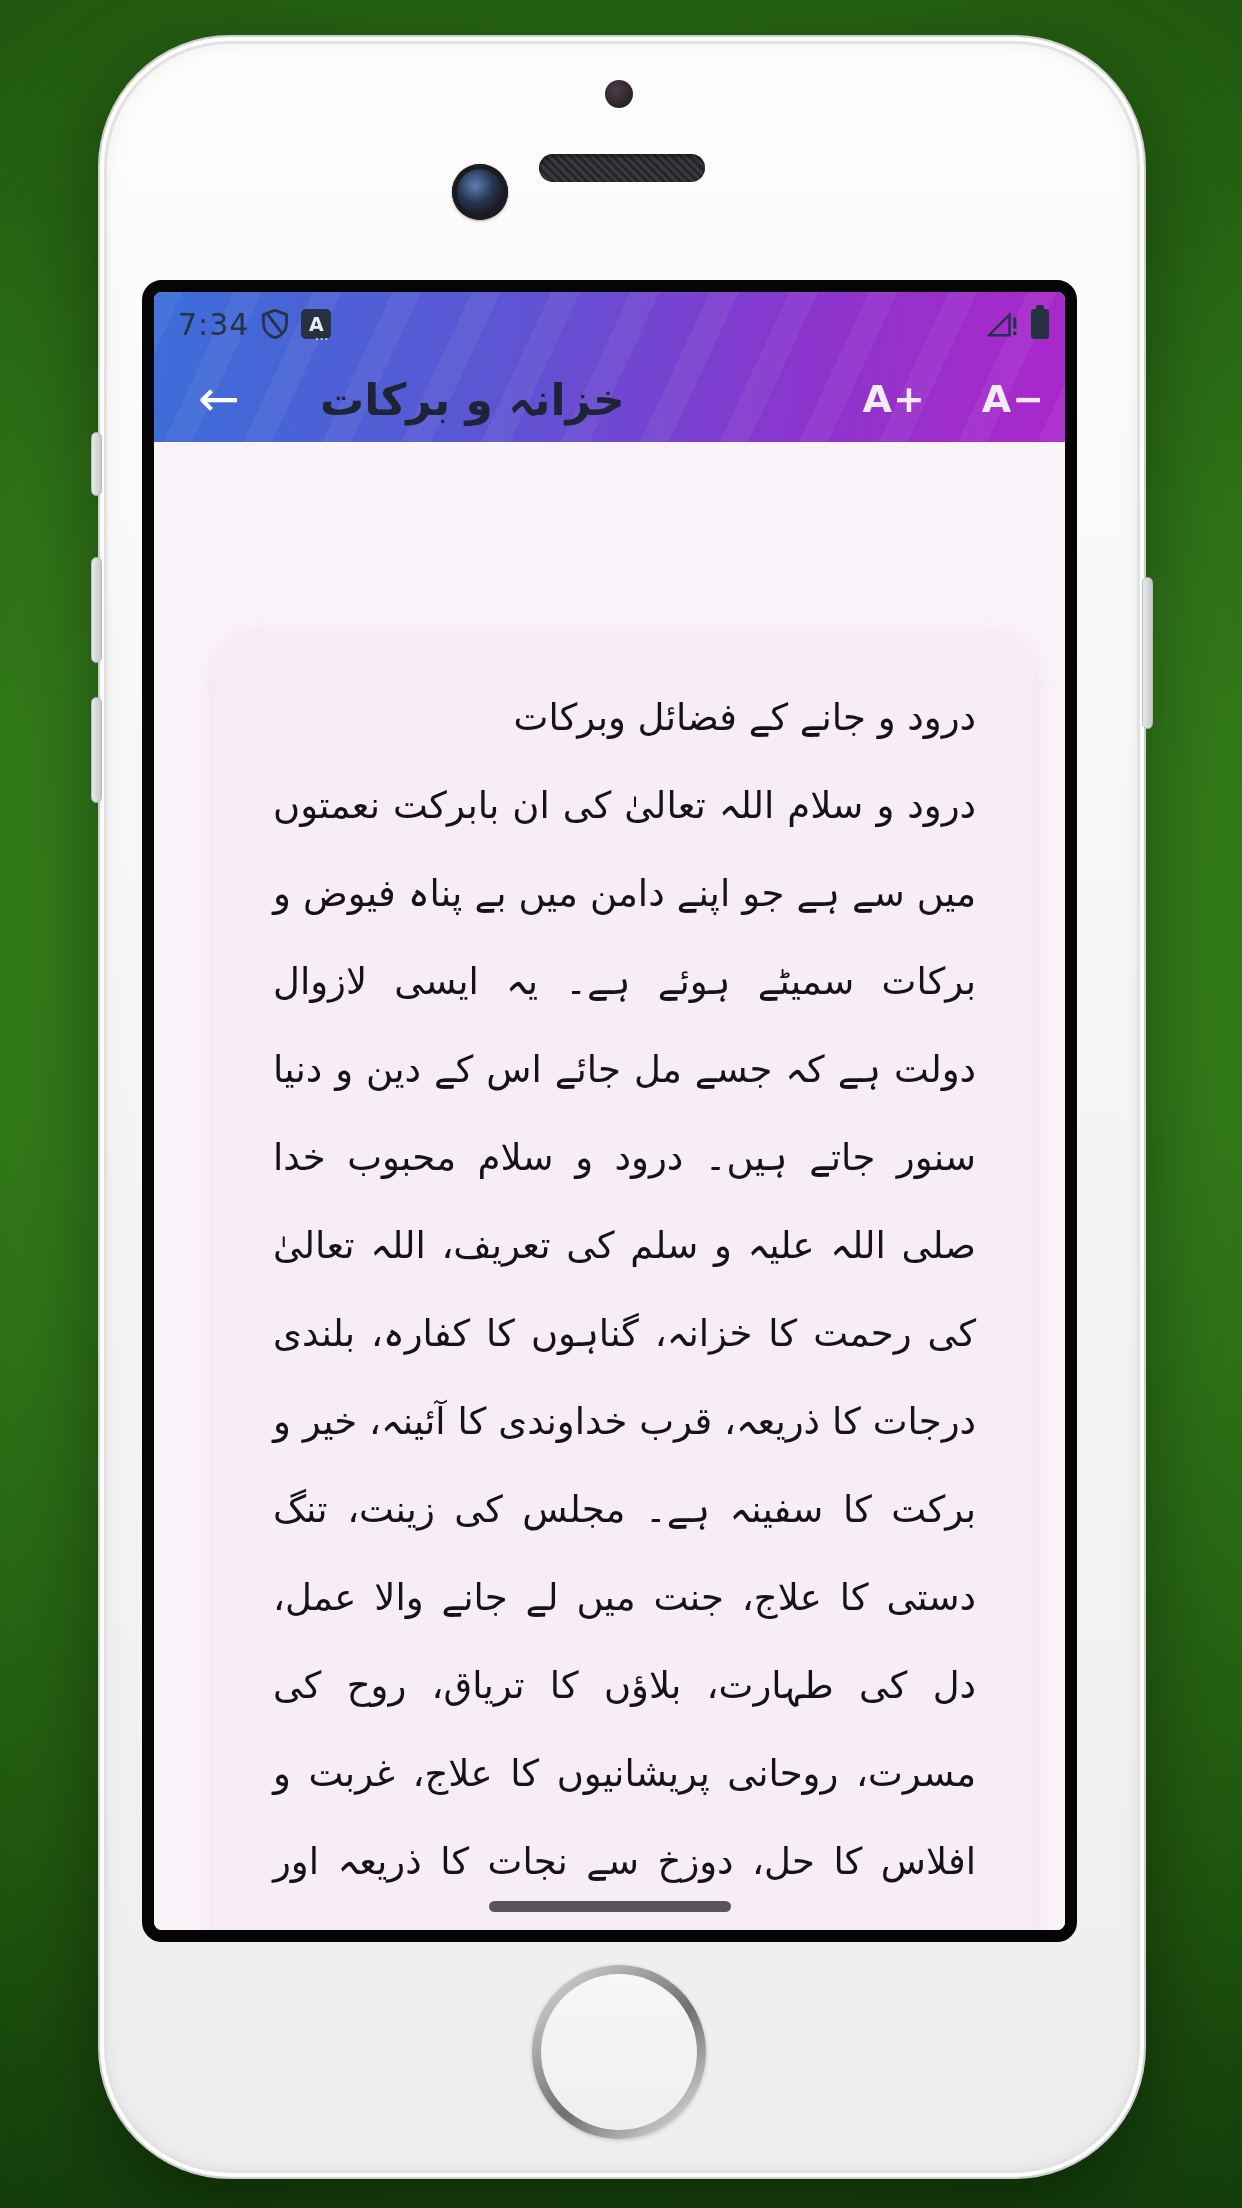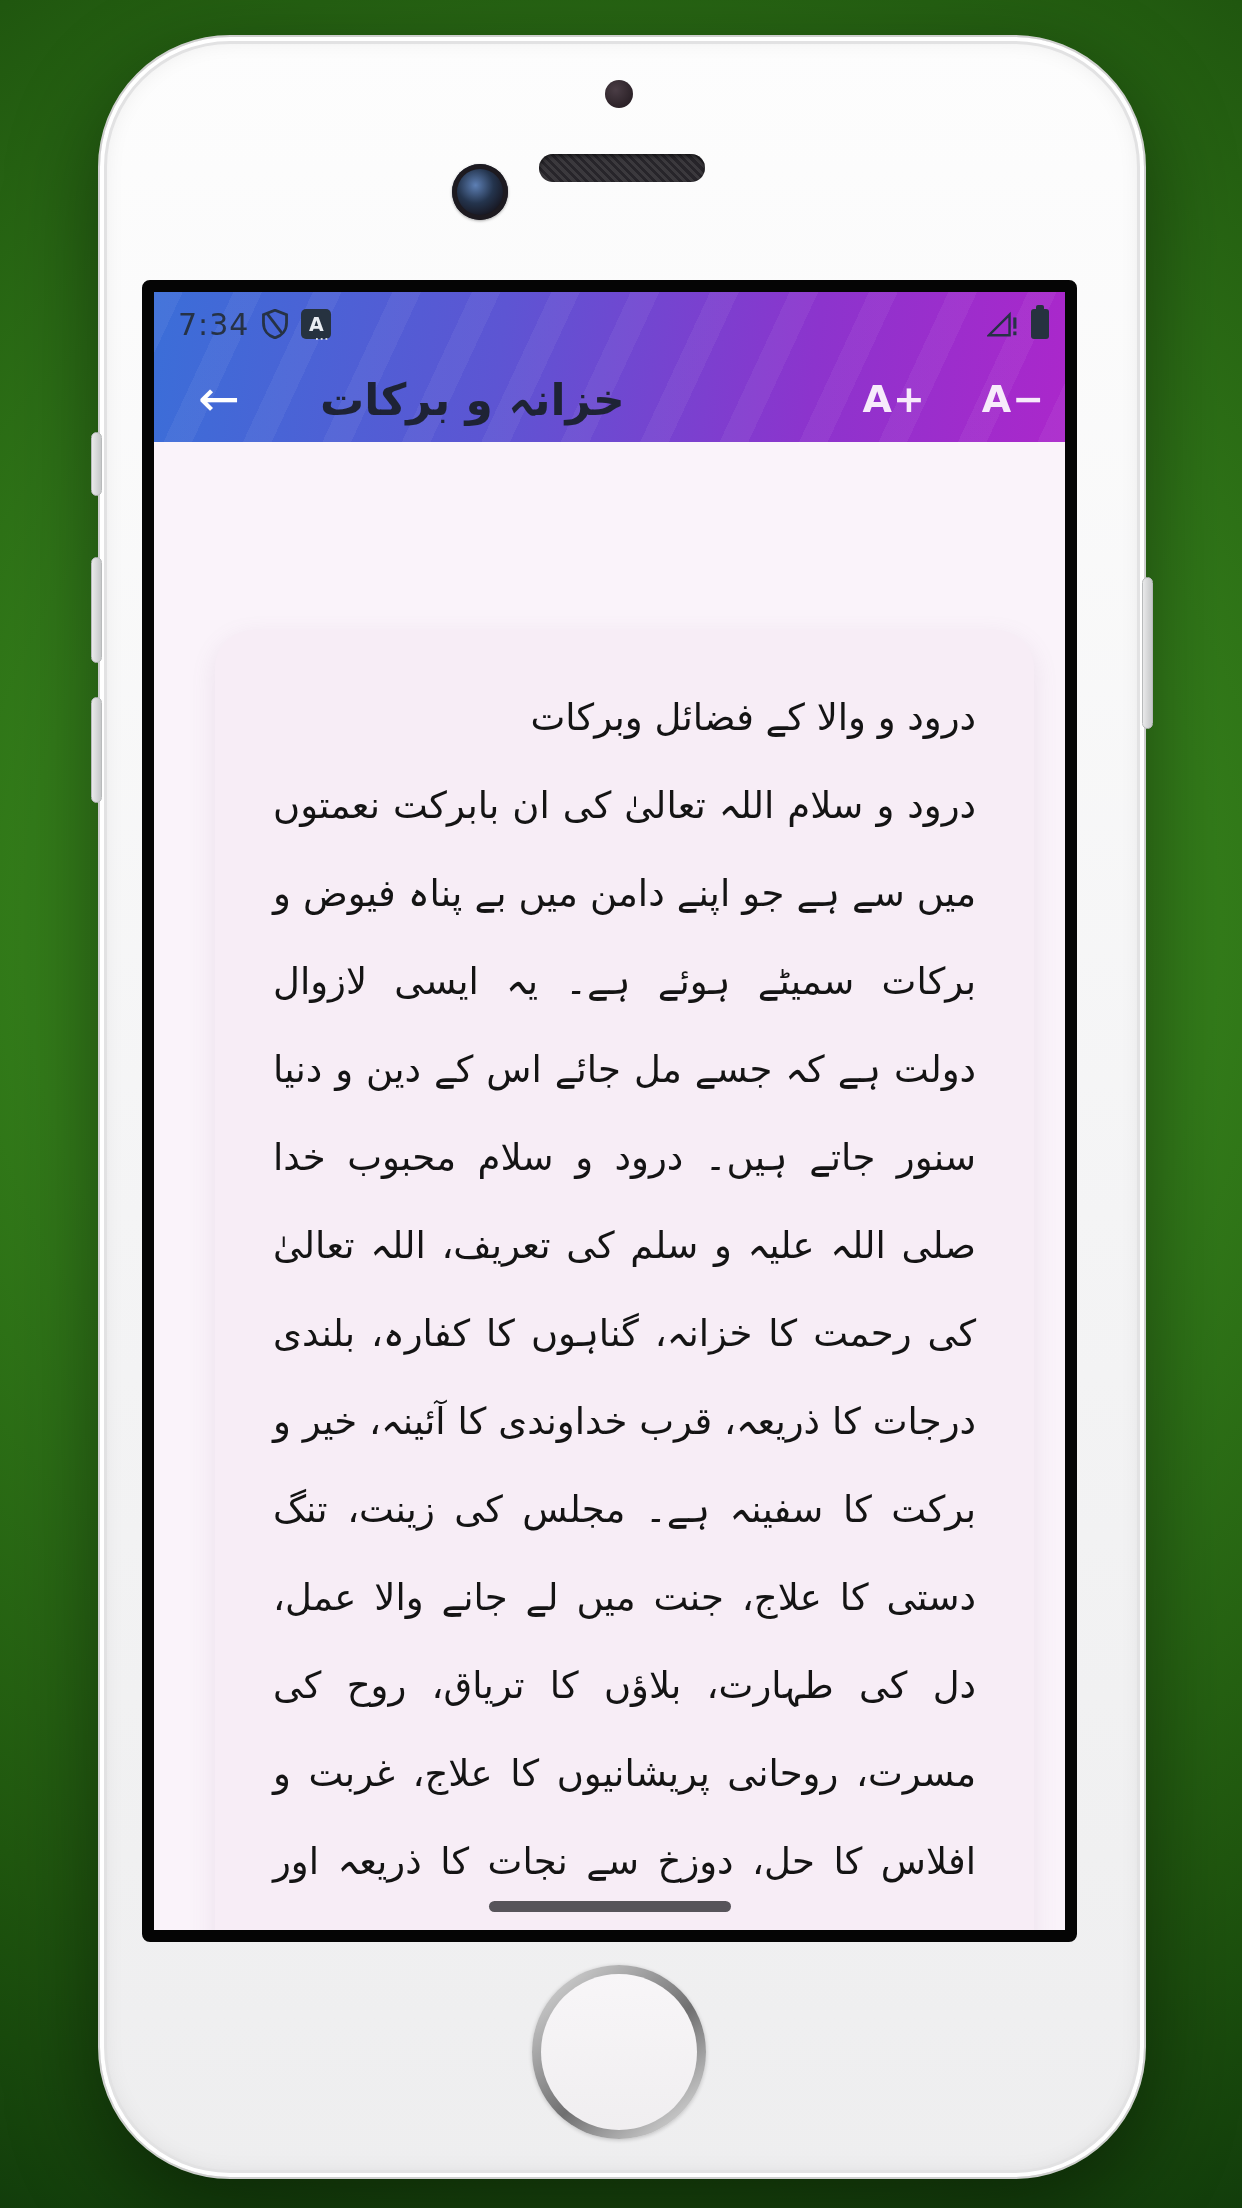--- a/index.html
+++ b/index.html
@@ -43,21 +43,21 @@
     background:linear-gradient(140deg,#e2e2e2 0%,#8f8f90 40%,#6f6f70 55%,#ececec 100%);
     box-shadow:0 1px 4px rgba(0,0,0,0.2);
   }
   .home-button-inner{
     position:absolute;left:9px;top:9px;right:9px;bottom:9px;border-radius:50%;
     background:linear-gradient(180deg,#f8f6f8,#f0eef0);
   }
   
   .screen{
     position:absolute;left:42px;top:243px;width:911px;height:1638px;
-    background:#faf3fa;border:12px solid #050505;border-radius:8px;
+    background:#faf3fa;border:12px solid #050505;border-radius:20px;
     overflow:hidden;
   }
   .header{
     position:relative;height:150px;
     background:linear-gradient(97deg,#3b6ed8 0%,#5d55d3 38%,#8c34cd 72%,#ab27cb 100%);
   }
   .header::after{
     content:"";position:absolute;inset:0;
     background:repeating-linear-gradient(115deg,rgba(255,255,255,0.05) 0 26px,rgba(255,255,255,0) 26px 72px);
     pointer-events:none;
@@ -162,21 +162,21 @@
         <span class="back-arrow">←</span>
         <span class="appbar-title">خزانہ و برکات</span>
         <span class="appbar-spacer"></span>
         <span class="font-btn">A+</span>
         <span class="font-btn">A−</span>
       </div>
     </div>
 
     <div class="content">
       <div class="card">
-        <p class="urdu article-heading">درود و والا کے فضائل وبرکات</p>
+        <p class="urdu article-heading">درود و جانے کے فضائل وبرکات</p>
         <p class="urdu para-1">درود و سلام اللہ تعالیٰ کی ان بابرکت نعمتوں میں سے ہے جو اپنے دامن میں بے پناہ فیوض و برکات سمیٹے ہوئے ہے۔ یہ ایسی لازوال دولت ہے کہ جسے مل جائے اس کے دین و دنیا سنور جاتے ہیں۔ درود و سلام محبوب خدا صلی اللہ علیہ و سلم کی تعریف، اللہ تعالیٰ کی رحمت کا خزانہ، گناہوں کا کفارہ، بلندی درجات کا ذریعہ، قرب خداوندی کا آئینہ، خیر و برکت کا سفینہ ہے۔ مجلس کی زینت، تنگ دستی کا علاج، جنت میں لے جانے والا عمل، دل کی طہارت، بلاؤں کا تریاق، روح کی مسرت، روحانی پریشانیوں کا علاج، غربت و افلاس کا حل، دوزخ سے نجات کا ذریعہ اور شفاعت کی کنجی ہے۔</p>
 
       </div>
       <div class="gesture-bar"></div>
     </div>
 
   </div>
 
   <div class="home-button">
     <div class="home-button-inner"></div>

